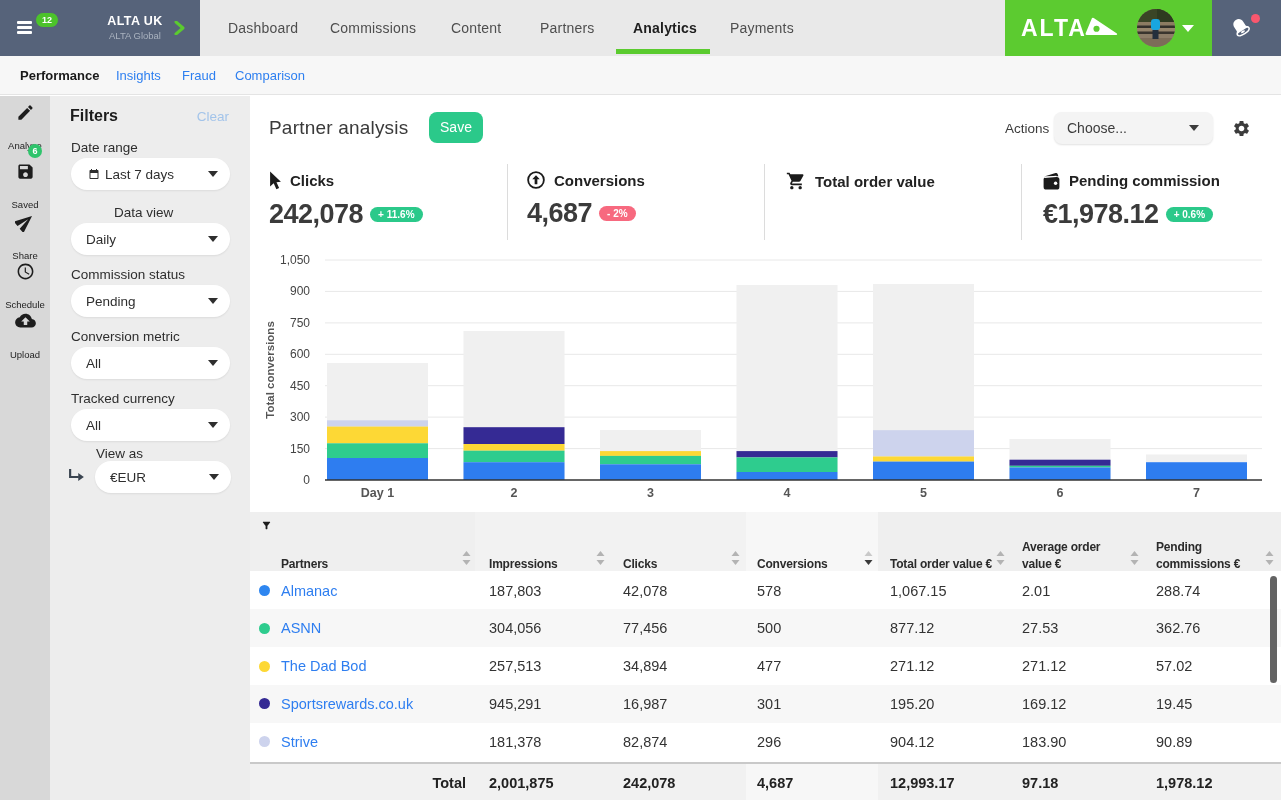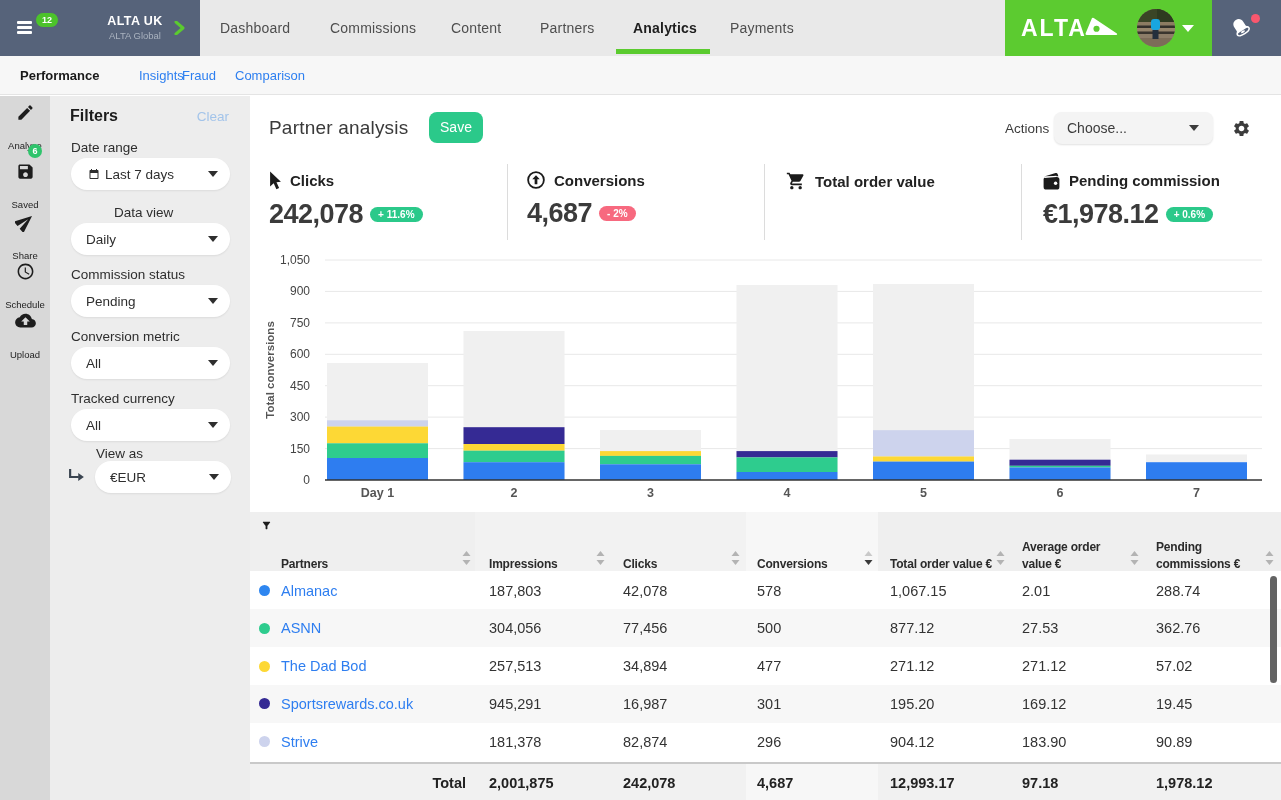--- a/index.html
+++ b/index.html
@@ -63,21 +63,21 @@
 .trow .pname { position:absolute; left:31px; top:11px; font-size:14.5px; color:#2e7ef0; font-weight:500; }
 .tcell { position:absolute; top:11px; font-size:14.5px; color:#333; }
 .totalrow { position:absolute; left:0; top:667px; width:1031px; height:54px; background:#f1f1f1; border-top:2px solid #c9c9c9; }
 .totalrow .tcell { font-weight:bold; color:#222; }
 .scrollthumb { position:absolute; left:1020px; top:481px; width:7px; height:107px; border-radius:4px; background:#636363; }
 </style>
 </head>
 <body>
 <div class="topbar">
   <div class="mainnav">
-    <span class="nav-item" style="left:20px;">Dashboard</span>
+    <span class="nav-item" style="left:28px;">Dashboard</span>
     <span class="nav-item" style="left:130px;">Commissions</span>
     <span class="nav-item" style="left:251px;">Content</span>
     <span class="nav-item" style="left:340px;">Partners</span>
     <span class="nav-item active" style="left:433px;">Analytics</span>
     <span class="nav-item" style="left:530px;">Payments</span>
     <div class="nav-underline"></div>
   </div>
   <div class="brand">
     <div class="burger">
         <div></div>
@@ -122,21 +122,21 @@
         <path d="M11 1.5 C7.2 1.5 5.2 4.4 5.2 7.6 L5.2 12.5 L3.6 15.2 L18.4 15.2 L16.8 12.5 L16.8 7.6 C16.8 4.4 14.8 1.5 11 1.5 Z" fill="#fff"></path>
         <ellipse cx="11" cy="16.4" rx="7.4" ry="3.1" fill="none" stroke="#fff" stroke-width="1.7"></ellipse>
         <ellipse cx="10.6" cy="16.6" rx="2.4" ry="1.1" fill="#fff"></ellipse>
       </g>
     </svg>
     <div class="belldot"></div>
   </div>
 </div>
 <div class="subtabs">
   <span class="subtab active" style="left:20px;">Performance</span>
-  <span class="subtab" style="left:116px;margin-left:23px;">Insights</span>
+  <span class="subtab" style="left:116px;">Insights</span>
   <span class="subtab" style="left:182px;">Fraud</span>
   <span class="subtab" style="left:235px;">Comparison</span>
 </div>
 <div class="rail">
   <div class="railitem" style="top:7px;">
     <svg width="19" height="19" viewBox="0 0 24 24" fill="#1d1d1d">
         <path d="M3 17.25V21h3.75L17.81 9.94l-3.75-3.75L3 17.25zM20.71 7.04c.39-.39.39-1.02 0-1.41l-2.34-2.34a.9959.9959 0 0 0-1.41 0l-1.83 1.83 3.75 3.75 1.83-1.83z"></path>
       </svg>
     <div class="lbl">Analyse</div>
   </div>

